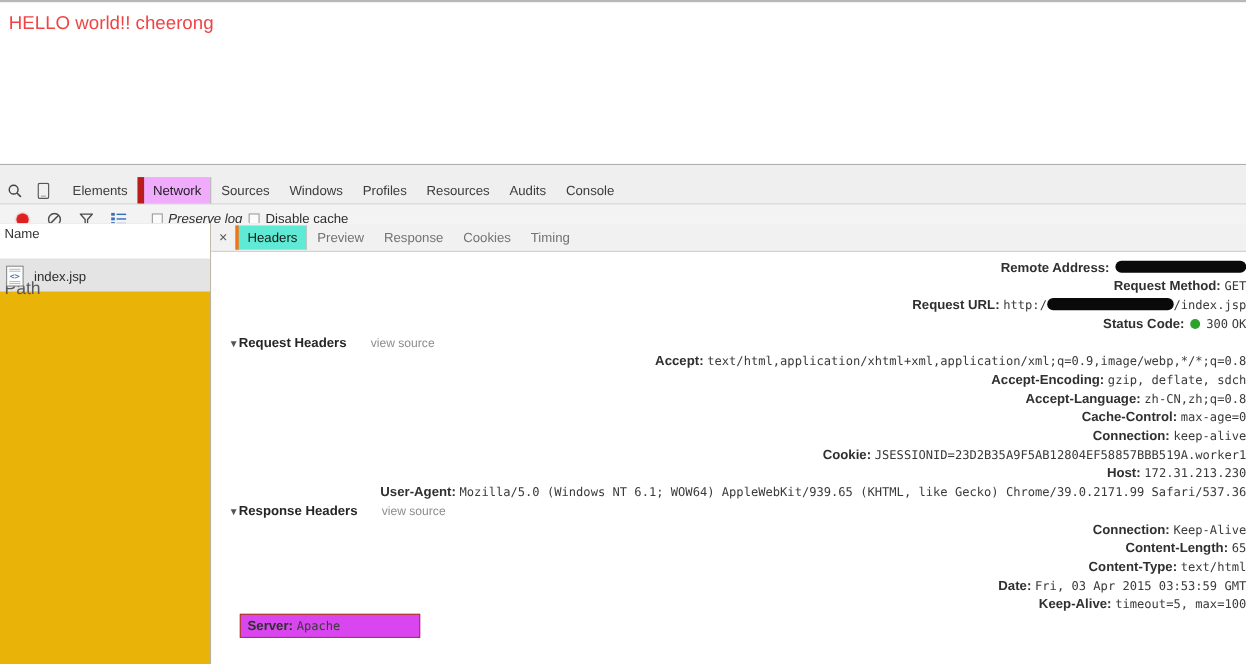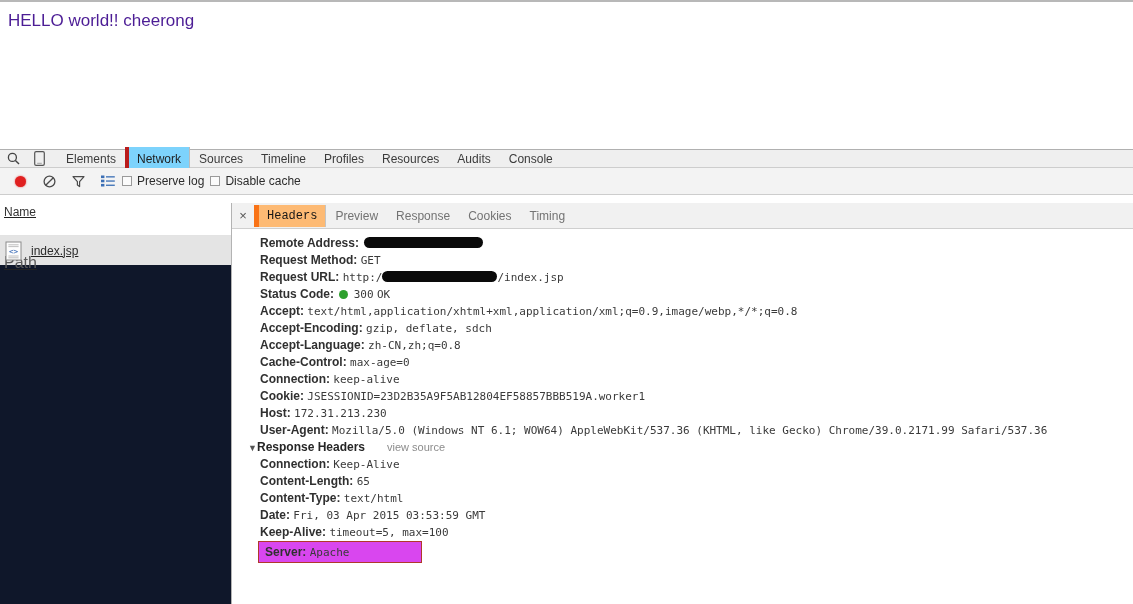--- a/index.html
+++ b/index.html
@@ -26,43 +26,43 @@
     background: #ffffff;
     box-sizing: border-box;
     border-top: 2px solid #b8b8b8;
   }
   #page-text {
     position: absolute;
     left: 8px;
     top: 9px;
     font-family: "Liberation Sans", sans-serif;
     font-size: 17px;
-    color: #4c1d95;
+    color: #ef4444;
     white-space: nowrap;
   }
 
   
   #devtools {
     position: absolute;
     left: 0; top: 149px;
     width: 1133px;
     height: 455px;
     background: #ffffff;
     border-top: 1px solid #b0b0b0;
     box-sizing: border-box;
   }
 
   
   #tabstrip {
     position: relative;
-    height: 18px;
+    height: 36px;
     background: #efefef;
     border-bottom: 1px solid #cdcdcd;
     display: flex;
-    align-items: center;
+    align-items: flex-end;
     box-sizing: border-box;
   }
   .tb-icon {
     width: 26px;
     height: 24px;
     display: flex;
     align-items: center;
     justify-content: center;
     flex: none;
   }
@@ -78,22 +78,22 @@
     line-height: 24px;
     font-size: 12px;
     color: #3b3b3b;
     white-space: nowrap;
     border-left: 1px solid transparent;
     border-right: 1px solid transparent;
     box-sizing: border-box;
     cursor: default;
   }
   .devtab.selected {
-    background: #7dd3fc;
-    border-left: 4px solid #b91c1c;
+    background: #f0abfc;
+    border-left: 6px solid #b91c1c;
     border-right: 1px solid #bcbcbc;
     color: #1d1d1d;
   }
 
   
   #net-toolbar {
     position: relative;
     height: 27px;
     background: #f3f3f3;
     border-bottom: 1px solid #cdcdcd;
@@ -116,21 +116,21 @@
     border-radius: 50%;
     background: #e02020;
     box-shadow: 0 0 2px rgba(224,32,32,0.75);
   }
   .chk-wrap {
     display: flex;
     align-items: center;
     margin-left: 6px;
     white-space: nowrap;
   }
-  .chk-wrap:first-of-type { margin-left: 0; }
+  .chk-wrap:first-of-type { margin-left: 16px; font-style: italic; }
   .fakechk {
     width: 10px;
     height: 10px;
     border: 1px solid #9a9a9a;
     background: #fbfbfb;
     display: inline-block;
     box-sizing: border-box;
     margin-right: 5px;
   }
   .chk-label {
@@ -144,27 +144,26 @@
     left: 0;
     top: 53px;
     width: 1133px;
     height: 402px;
     display: flex;
     box-sizing: border-box;
   }
 
   
   #req-list {
-    width: 232px;
+    width: 192px;
     flex: none;
-    background: #0f172a;
+    background: #eab308;
     border-right: 1px solid #b3b3b3;
     box-sizing: border-box;
     position: relative;
-    text-decoration: underline;
   }
   #req-head {
     height: 33px;
     padding: 2px 0 0 4px;
     box-sizing: border-box;
     border-bottom: 1px solid #e3e3e3;
     background: #ffffff;
   }
   #req-head .col-name {
     font-size: 12px;
@@ -226,45 +225,45 @@
     height: 22px;
     line-height: 22px;
     font-size: 12px;
     color: #737373;
     box-sizing: border-box;
     border-left: 1px solid transparent;
     border-right: 1px solid transparent;
     white-space: nowrap;
   }
   .subtab.selected {
-    background: #fdba74;
-    border-left: 5px solid #f97316;
+    background: #5eead4;
+    border-left: 3px solid #f97316;
     border-right: 1px solid #c4c4c4;
     color: #161616;
-    font-family: Liberation Mono, monospace;
   }
 
   
   #headers-pane {
     position: absolute;
     left: 0;
     top: 26px;
     right: 0;
     bottom: 0;
     overflow: hidden;
     padding: 6px 0 0 12px;
     box-sizing: border-box;
   }
   .hrow {
     height: 17px;
     line-height: 17px;
     white-space: nowrap;
     font-size: 12px;
     padding-left: 16px;
     position: relative;
+    text-align: right;
   }
   .hname {
     font-family: "Liberation Sans", sans-serif;
     font-weight: bold;
     color: #303030;
   }
   .hval {
     font-family: "DejaVu Sans Mono", monospace;
     font-size: 11px;
     color: #3a3a3a;
@@ -345,21 +344,21 @@
     <div class="tb-icon">
       <svg width="11" height="15" viewBox="0 0 11 15">
         <rect x="0.7" y="0.7" width="9.6" height="13.6" rx="1.4" fill="none" stroke="#555" stroke-width="1.2"></rect>
         <line x1="3.2" y1="12.3" x2="7.8" y2="12.3" stroke="#999" stroke-width="0.9"></line>
       </svg>
     </div>
     <div id="tabs-list">
       <div class="devtab">Elements</div>
       <div class="devtab selected">Network</div>
       <div class="devtab">Sources</div>
-      <div class="devtab">Timeline</div>
+      <div class="devtab">Windows</div>
       <div class="devtab">Profiles</div>
       <div class="devtab">Resources</div>
       <div class="devtab">Audits</div>
       <div class="devtab">Console</div>
     </div>
   </div>
 
   <div id="net-toolbar">
     <div class="act-btn">
       <span class="record-dot"></span>
@@ -442,20 +441,23 @@
           <span class="hval">http:/</span><span class="redact" id="redact-url"></span><span class="hval">/index.jsp</span>
         </div>
 
         <div class="hrow">
           <span class="hname">Status Code:</span>
           <span class="status-dot"></span>
           <span class="hval">300</span>
           <span class="hval">OK</span>
         </div>
 
+        <div class="section-row">
+          <span class="tri">▼</span><span class="section-title">Request Headers</span><span class="view-source">view source</span>
+        </div>
 
         <div class="hrow">
           <span class="hname">Accept:</span>
           <span class="hval">text/html,application/xhtml+xml,application/xml;q=0.9,image/webp,*/*;q=0.8</span>
         </div>
         <div class="hrow">
           <span class="hname">Accept-Encoding:</span>
           <span class="hval">gzip, deflate, sdch</span>
         </div>
         <div class="hrow">
@@ -473,21 +475,21 @@
         <div class="hrow">
           <span class="hname">Cookie:</span>
           <span class="hval">JSESSIONID=23D2B35A9F5AB12804EF58857BBB519A.worker1</span>
         </div>
         <div class="hrow">
           <span class="hname">Host:</span>
           <span class="hval">172.31.213.230</span>
         </div>
         <div class="hrow">
           <span class="hname">User-Agent:</span>
-          <span class="hval">Mozilla/5.0 (Windows NT 6.1; WOW64) AppleWebKit/537.36 (KHTML, like Gecko) Chrome/39.0.2171.99 Safari/537.36</span>
+          <span class="hval">Mozilla/5.0 (Windows NT 6.1; WOW64) AppleWebKit/939.65 (KHTML, like Gecko) Chrome/39.0.2171.99 Safari/537.36</span>
         </div>
 
         <div class="section-row">
           <span class="tri">▼</span><span class="section-title">Response Headers</span><span class="view-source">view source</span>
         </div>
 
         <div class="hrow">
           <span class="hname">Connection:</span>
           <span class="hval">Keep-Alive</span>
         </div>

